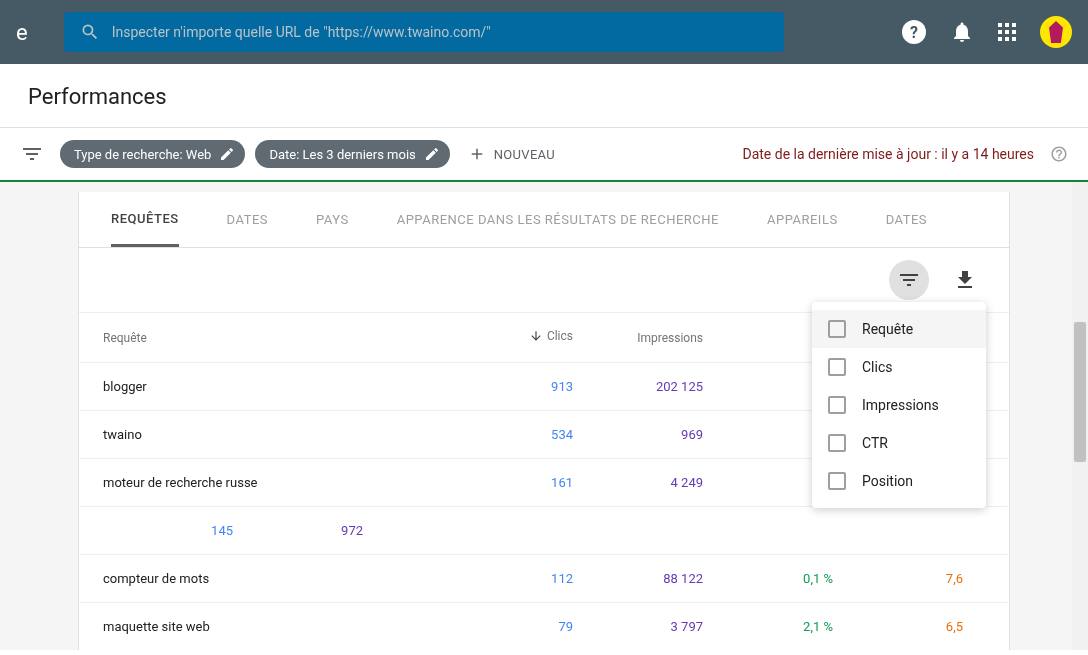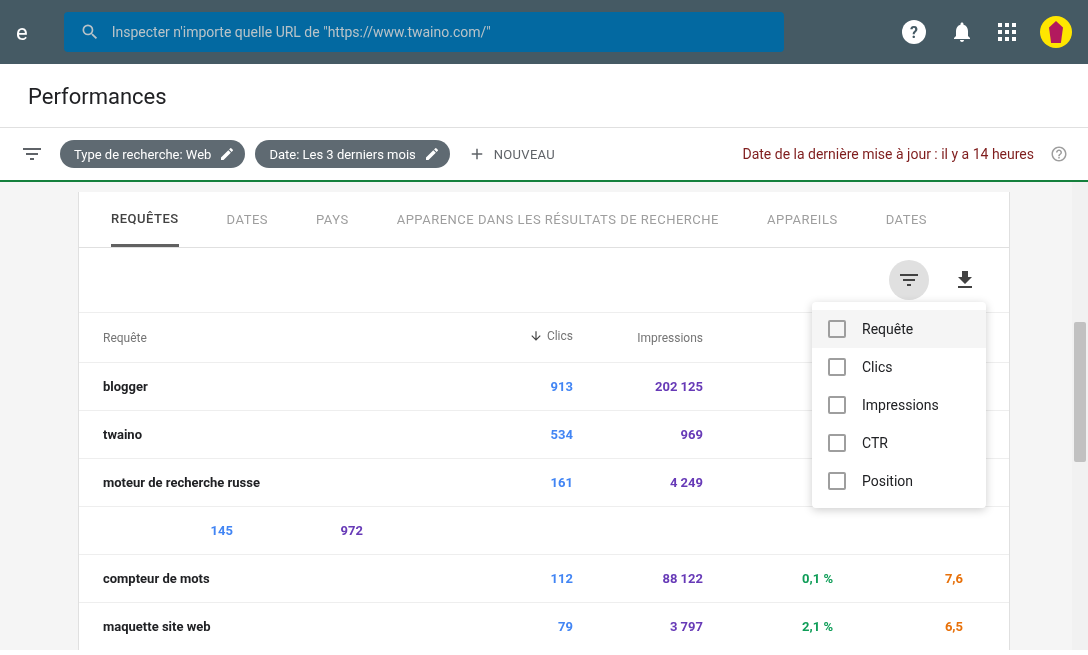--- a/index.html
+++ b/index.html
@@ -32,21 +32,21 @@
 .tabs { display: flex; padding: 0 24px; height: 56px; align-items: center; border-bottom: 1px solid #e0e0e0; gap: 40px; }
 .tab { font-size: 13px; letter-spacing: .5px; color: #9e9e9e; cursor: pointer; height: 100%; display: flex; align-items: center; margin-left: 8px; }
 .tab.active { color: #424242; font-weight: 500; border-bottom: 3px solid #616161; }
 
 .tool-row { display: flex; justify-content: flex-end; padding: 12px 24px; gap: 16px; align-items: center; }
 .icon-btn { width: 40px; height: 40px; border-radius: 50%; display: flex; align-items: center; justify-content: center; cursor: pointer; }
 .icon-btn.active { background: #e0e0e0; }
 
 .table-header, .table-row { display: flex; align-items: center; padding: 0 24px; border-top: 1px solid #eeeeee; }
 .table-header { height: 50px; font-size: 12px; color: #757575; }
-.table-row { height: 48px; font-size: 13px; color: #202124; font-weight: bold; }
+.table-row { height: 48px; font-size: 13px; color: #202124; }
 .col-query { flex: 0 0 340px; }
 .col-num { flex: 0 0 130px; text-align: right; }
 .sort-ind { display: inline-flex; align-items: center; gap: 4px; }
 .clics-val { color: #4285f4; }
 .impr-val { color: #673ab7; }
 .ctr-val { color: #0f9d58; }
 .pos-val { color: #e8710a; text-align: right; }
 
 .filter-menu { position: absolute; top: 120px; right: 102px; background: #fff; box-shadow: 0 2px 10px rgba(0,0,0,.2); border-radius: 4px; padding: 8px 0; width: 174px; z-index: 10; }
 .menu-item { display: flex; align-items: center; gap: 16px; padding: 10px 16px; font-size: 14px; color: #202124; cursor: pointer; }

